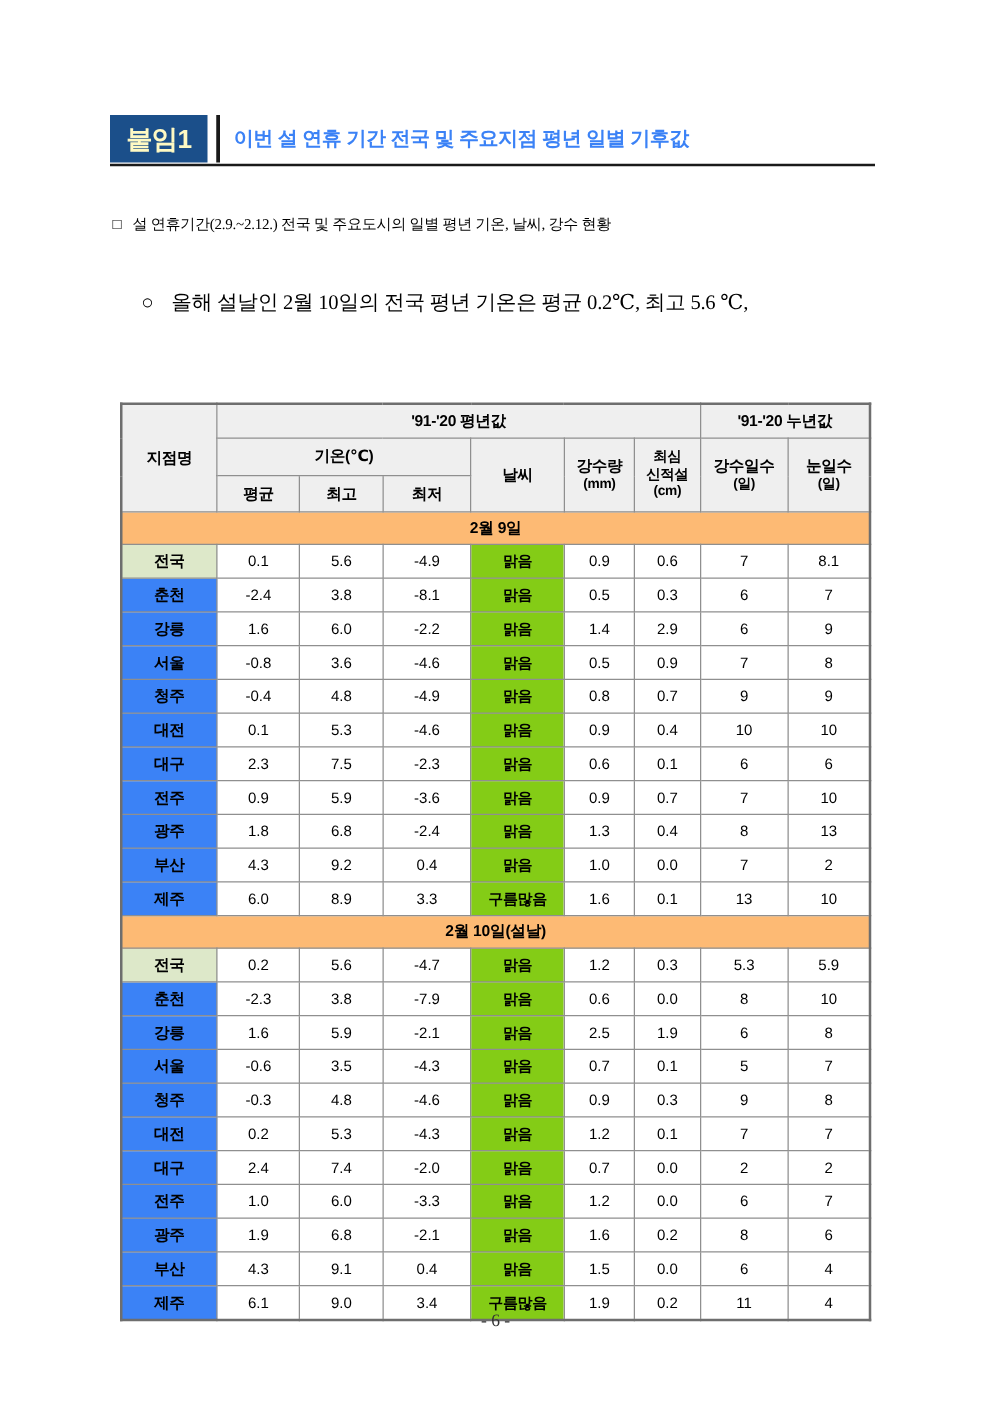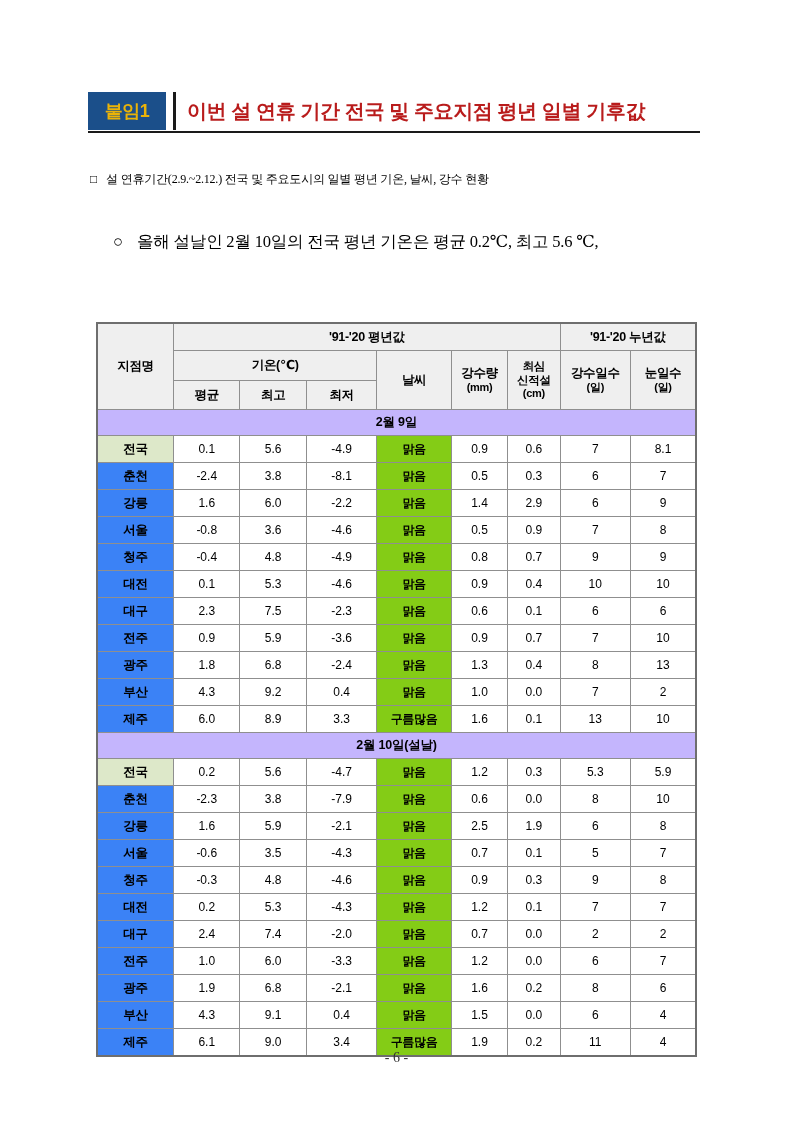--- a/index.html
+++ b/index.html
@@ -22,44 +22,44 @@
     left: 88px;
     top: 92px;
     width: 612px;
     height: 38px;
     display: flex;
     align-items: stretch;
   }
   .attach-badge {
     width: 78px;
     background: #1b4f8a;
-    color: #eab308;
+    color: #fef9c3;
     font-family: "Liberation Sans", "DejaVu Sans", sans-serif;
     font-weight: bold;
-    font-size: 18px;
+    font-size: 21px;
     letter-spacing: -0.5px;
     display: flex;
     align-items: center;
     justify-content: center;
   }
   .title-wrap {
     flex: 1;
     position: relative;
     display: flex;
     align-items: center;
     padding-left: 11px;
     margin-left: 7px;
     border-left: 3px solid #1a1a1a;
   }
   .title-text {
     font-family: "Liberation Sans", "DejaVu Sans", sans-serif;
     font-weight: bold;
-    font-size: 20px;
+    font-size: 16px;
     letter-spacing: -0.4px;
-    color: #b91c1c;
+    color: #3b82f6;
     white-space: nowrap;
   }
   .title-underline {
     position: absolute;
     left: 88px;
     top: 131px;
     width: 612px;
     height: 0;
     border-bottom: 2px solid #1a1a1a;
   }
@@ -129,21 +129,21 @@
   .climate-table thead th .sub {
     font-weight: bold;
     font-size: 11px;
     display: block;
   }
   .hdr-era { height: 26px; }
   .hdr-mid { height: 29px; }
   .hdr-low { height: 28px; }
 
   tr.section-row td {
-    background: #c4b5fd;
+    background: #fdba74;
     height: 25px;
     font-weight: bold;
     font-size: 12.5px;
     letter-spacing: -0.2px;
     margin-left: 40px;
   }
   tr.data-row td { height: 26px; }
   td.place {
     background: #3b82f6;
     font-weight: bold;

